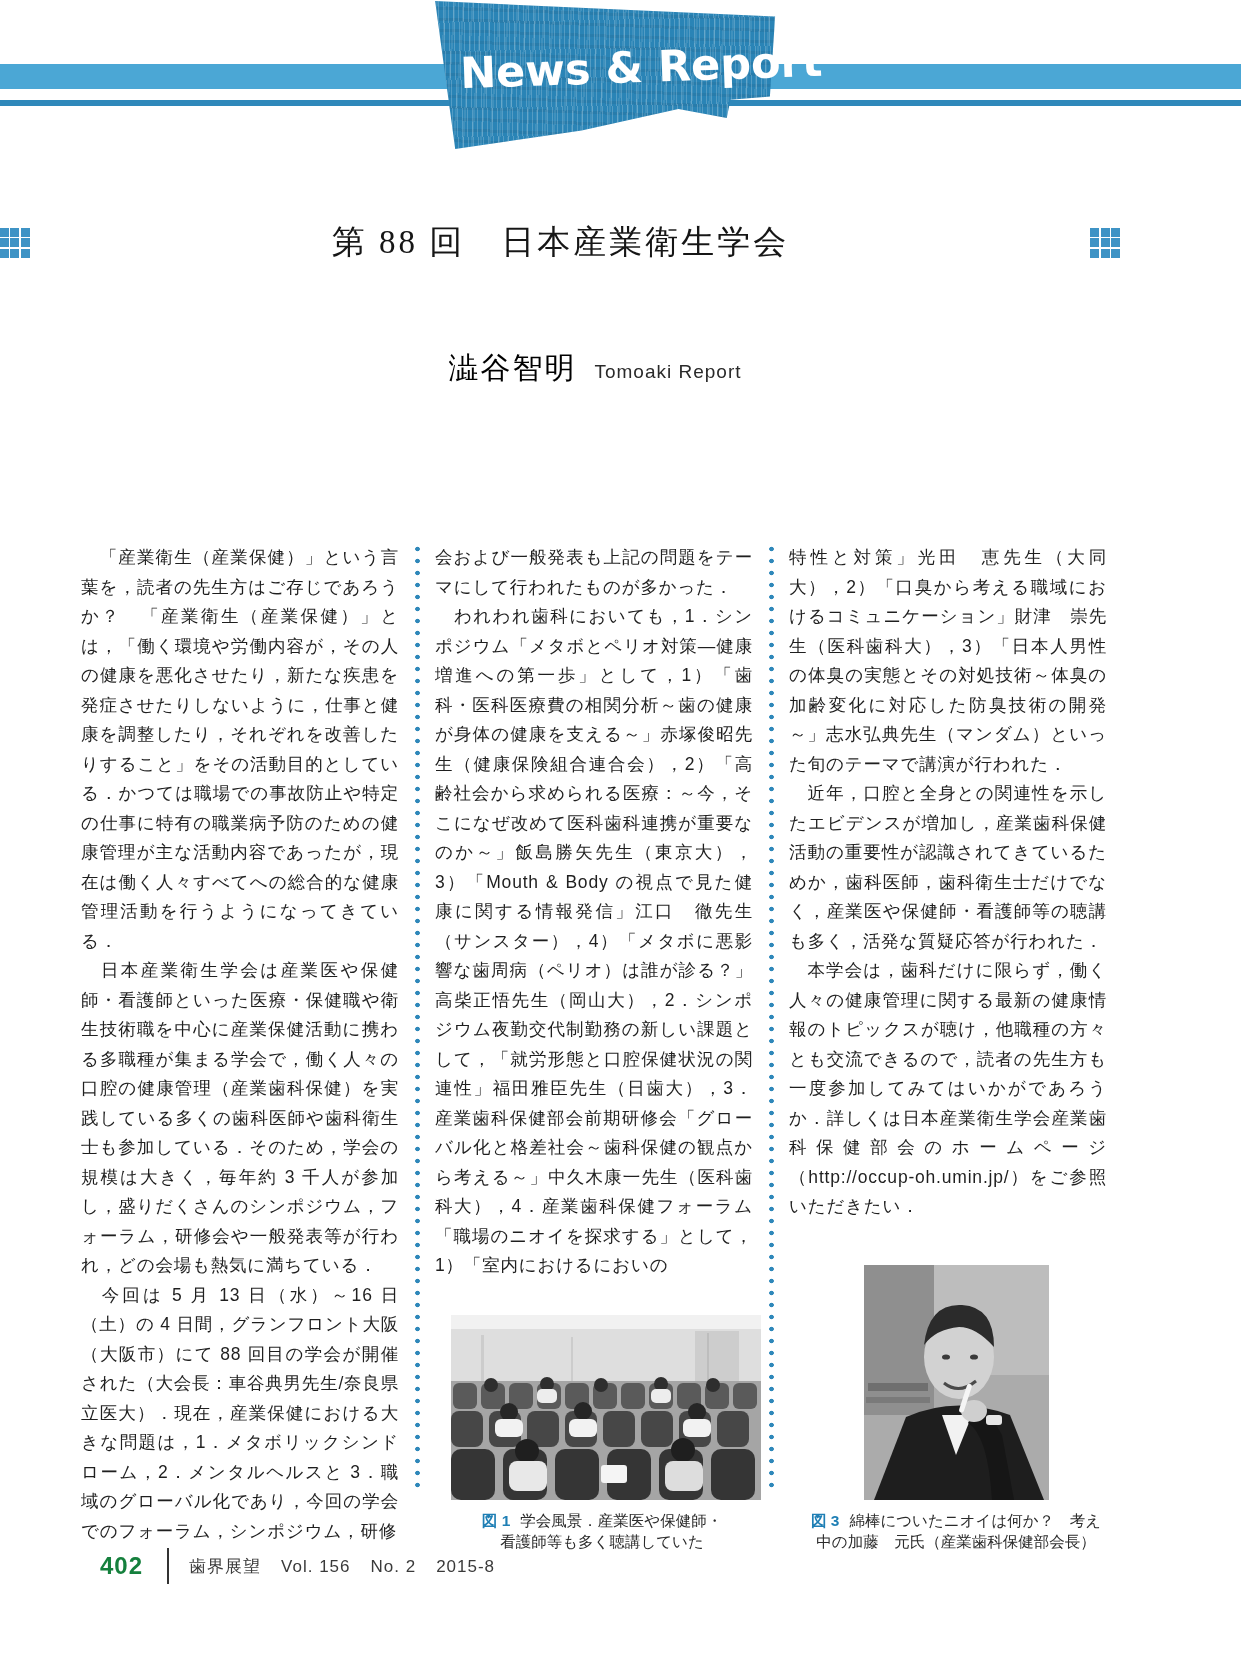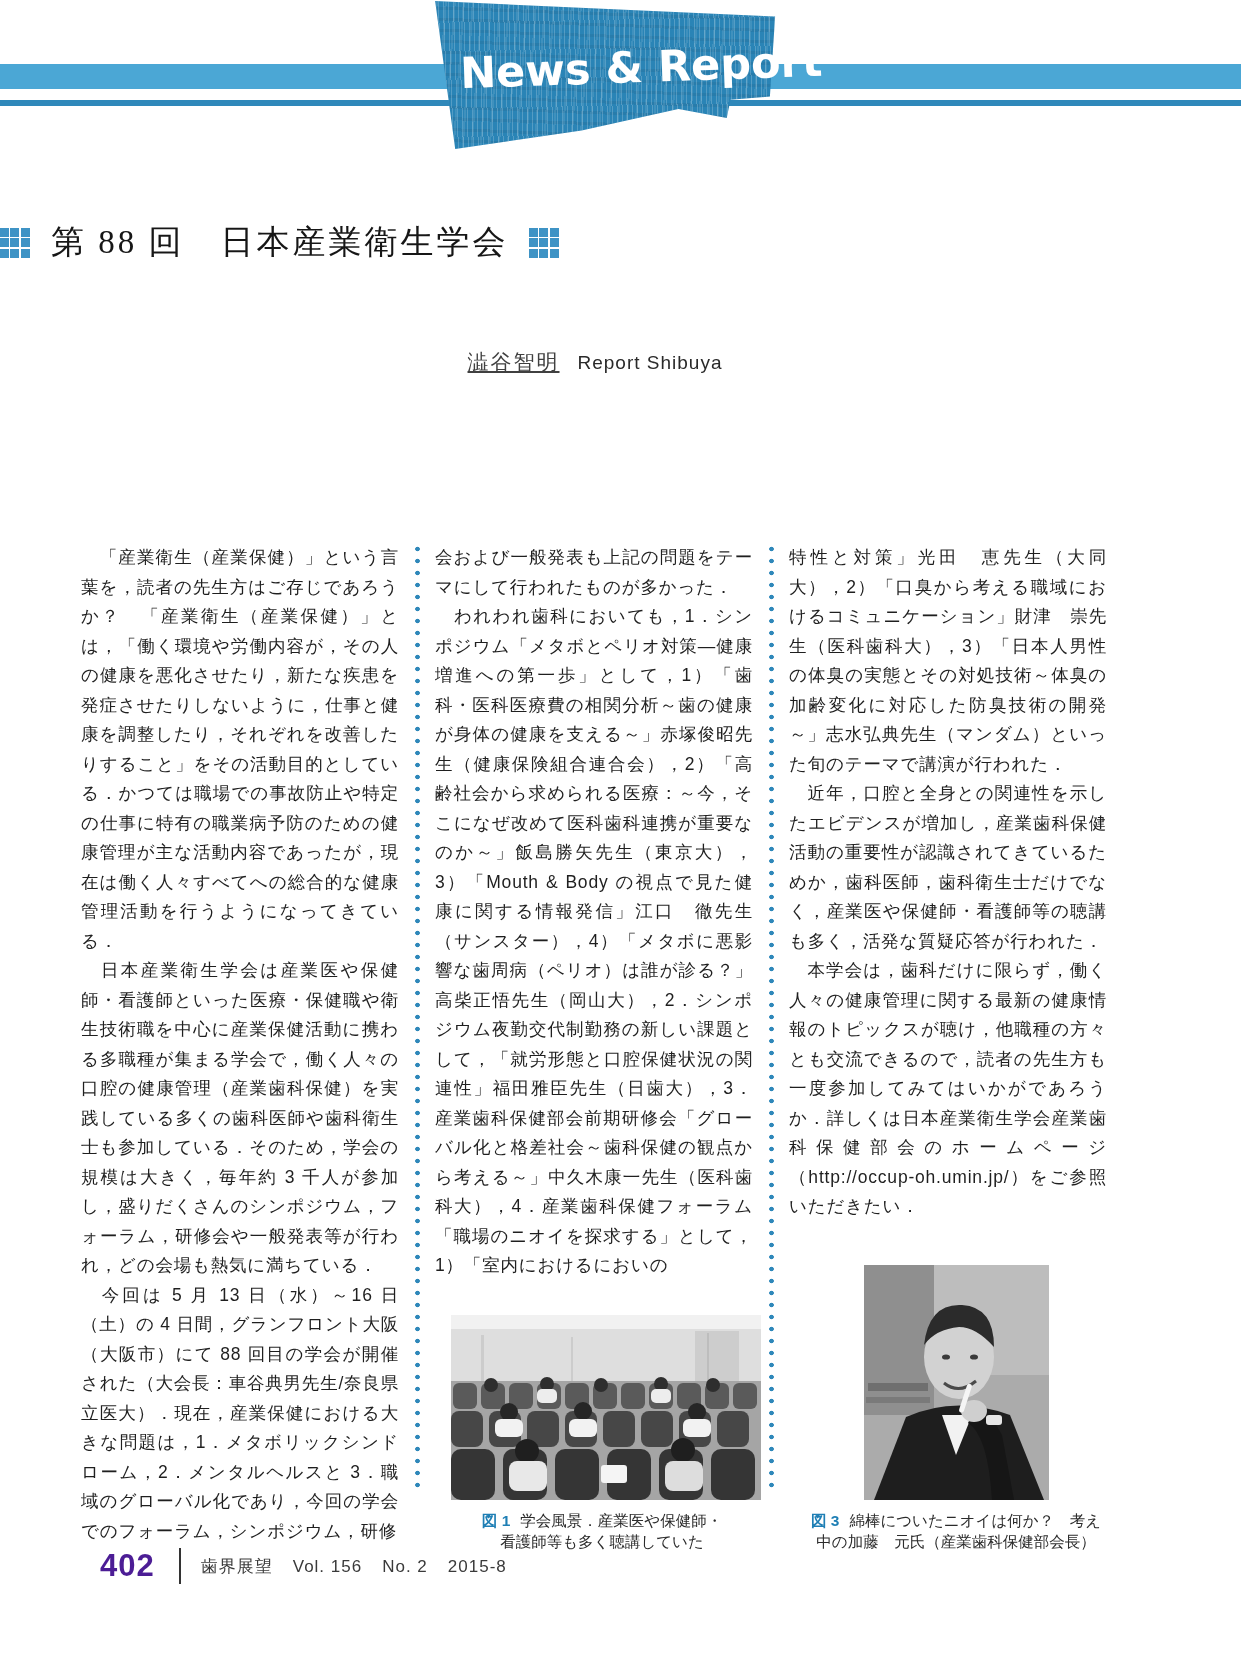--- a/index.html
+++ b/index.html
@@ -20,34 +20,34 @@
       repeating-linear-gradient(94deg, rgba(255,255,255,0.10) 0 2px, transparent 2px 9px),
       repeating-linear-gradient(2deg, rgba(0,0,0,0.06) 0 3px, transparent 3px 11px);
     clip-path:polygon(4.6% 2%,96% 12%,94.6% 64%,84% 66%,83% 78%,70% 72%,44% 86%,10% 98%);
   }
   .banner-text{
     position:absolute;left:42px;top:44px;transform:rotate(-2deg);
     color:#ffffff;font-family:"DejaVu Sans",sans-serif;font-weight:800;
     font-size:43px;letter-spacing:0px;white-space:nowrap;
   }
   
-  .title-row{position:absolute;top:220px;left:0;width:1121px;display:flex;justify-content:flex-start;align-items:center;gap:20px;}
+  .title-row{position:absolute;top:220px;left:0;width:1121px;display:flex;justify-content:space-between;align-items:center;gap:20px;}
   .ornament{
     width:31px;height:31px;background:#3e93c5;
     background-image:
       repeating-linear-gradient(0deg, transparent 0 9px, #ffffff 9px 10.5px),
       repeating-linear-gradient(90deg, transparent 0 9px, #ffffff 9px 10.5px);
   }
   .page-title{
     font-family:"Liberation Serif",serif;font-size:33px;font-weight:500;
     color:#161616;letter-spacing:3px;white-space:nowrap;
   }
   
   .author-block{position:absolute;top:348px;left:0;width:1190px;text-align:center;}
-  .author-name{font-size:21px;color:#404040;letter-spacing:2px;text-decoration:underline;}
+  .author-name{font-size:30px;color:#000000;letter-spacing:2px;}
   .author-romaji{font-size:19px;color:#2a2a2a;margin-left:18px;letter-spacing:1px;}
   .affiliation{margin-top:8px;font-size:17px;color:#2a2a2a;letter-spacing:1px;}
   
   .columns{position:absolute;top:543px;left:81px;display:flex;align-items:flex-start;}
   .col{width:318px;}
   .col-text{
     font-size:17.5px;line-height:29.5px;letter-spacing:0.8px;color:#1f1f1f;
     text-align:justify;white-space:pre-wrap;
   }
   .divider{width:36px;position:relative;align-self:stretch;}
@@ -60,21 +60,21 @@
   .figure{display:block;padding-left:16px;}
   .fig1{margin-top:34px;}
   .fig2{margin-top:43px;text-align:center;}
   .photo{display:block;}
   .fig2 .photo{margin:0 auto;}
   .caption{margin-top:10px;text-align:center;font-size:15.5px;line-height:21px;color:#2b2b2b;}
   .fig-label{color:#1f7fb5;font-weight:bold;margin-right:10px;}
   .caption-text{white-space:pre-line;}
   
   .footer{position:absolute;top:1548px;left:100px;display:flex;align-items:center;}
-  .page-number{font-size:31px;font-weight:bold;color:#4c1d95;letter-spacing:1px;}
+  .page-number{font-size:24px;font-weight:bold;color:#15803d;letter-spacing:1px;}
   .footer-bar{width:2px;height:36px;background:#333;margin:0 20px 0 24px;}
   .footer-meta{font-size:17px;color:#3a3a3a;letter-spacing:1px;}
   .footer-meta span{margin-right:20px;margin-top:20px;}
 </style>
 </head>
 <body>
 
 <div class="page">
 
   <div class="stripe-top"></div>
@@ -86,21 +86,21 @@
   </div>
 
   <div class="title-row">
     <div class="ornament"></div>
     <div class="page-title">第 88 回　日本産業衛生学会</div>
     <div class="ornament"></div>
   </div>
 
   <div class="author-block">
     <div>
-      <span class="author-name">澁谷智明</span><span class="author-romaji">Report Shibuya</span>
+      <span class="author-name">澁谷智明</span><span class="author-romaji">Tomoaki Report</span>
     </div>
   </div>
 
   <div class="columns">
 
     <div class="col">
       <div class="col-text">　「産業衛生（産業保健）」という言葉を，読者の先生方はご存じであろうか？　「産業衛生（産業保健）」とは，「働く環境や労働内容が，その人の健康を悪化させたり，新たな疾患を発症させたりしないように，仕事と健康を調整したり，それぞれを改善したりすること」をその活動目的としている．かつては職場での事故防止や特定の仕事に特有の職業病予防のための健康管理が主な活動内容であったが，現在は働く人々すべてへの総合的な健康管理活動を行うようになってきている．
 　日本産業衛生学会は産業医や保健師・看護師といった医療・保健職や衛生技術職を中心に産業保健活動に携わる多職種が集まる学会で，働く人々の口腔の健康管理（産業歯科保健）を実践している多くの歯科医師や歯科衛生士も参加している．そのため，学会の規模は大きく，毎年約 3 千人が参加し，盛りだくさんのシンポジウム，フォーラム，研修会や一般発表等が行われ，どの会場も熱気に満ちている．
 　今回は 5 月 13 日（水）～16 日（土）の 4 日間，グランフロント大阪（大阪市）にて 88 回目の学会が開催された（大会長：車谷典男先生/奈良県立医大）．現在，産業保健における大きな問題は，1．メタボリックシンドローム，2．メンタルヘルスと 3．職域のグローバル化であり，今回の学会でのフォーラム，シンポジウム，研修</div>
     </div>

